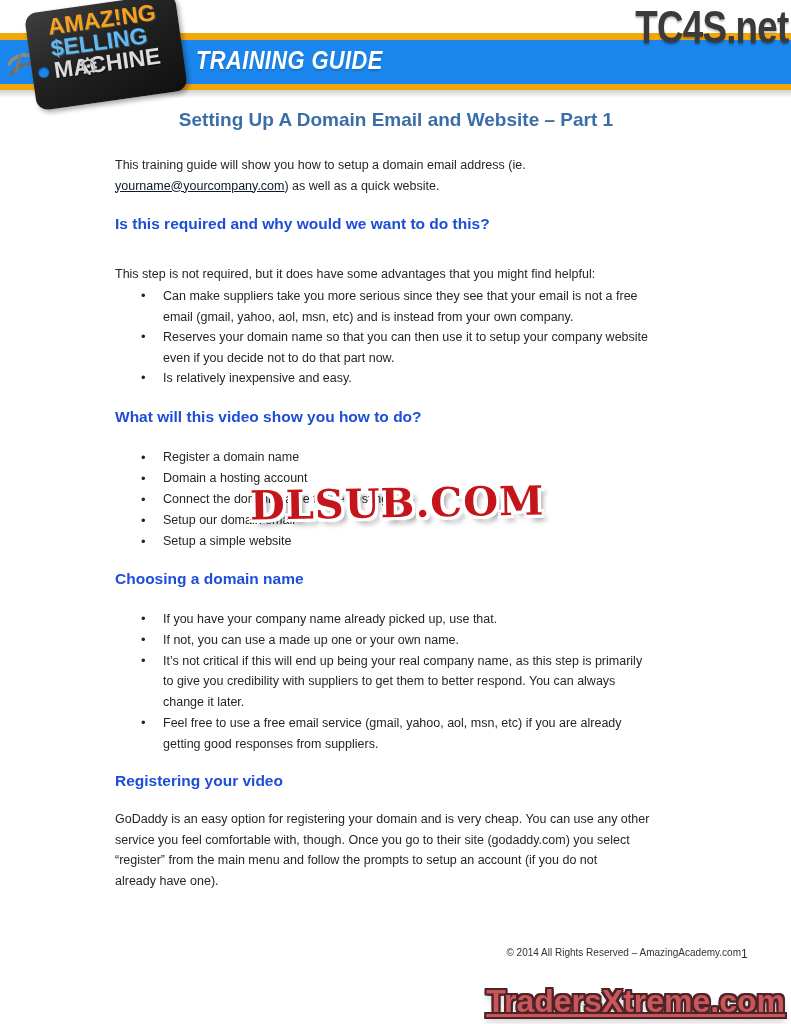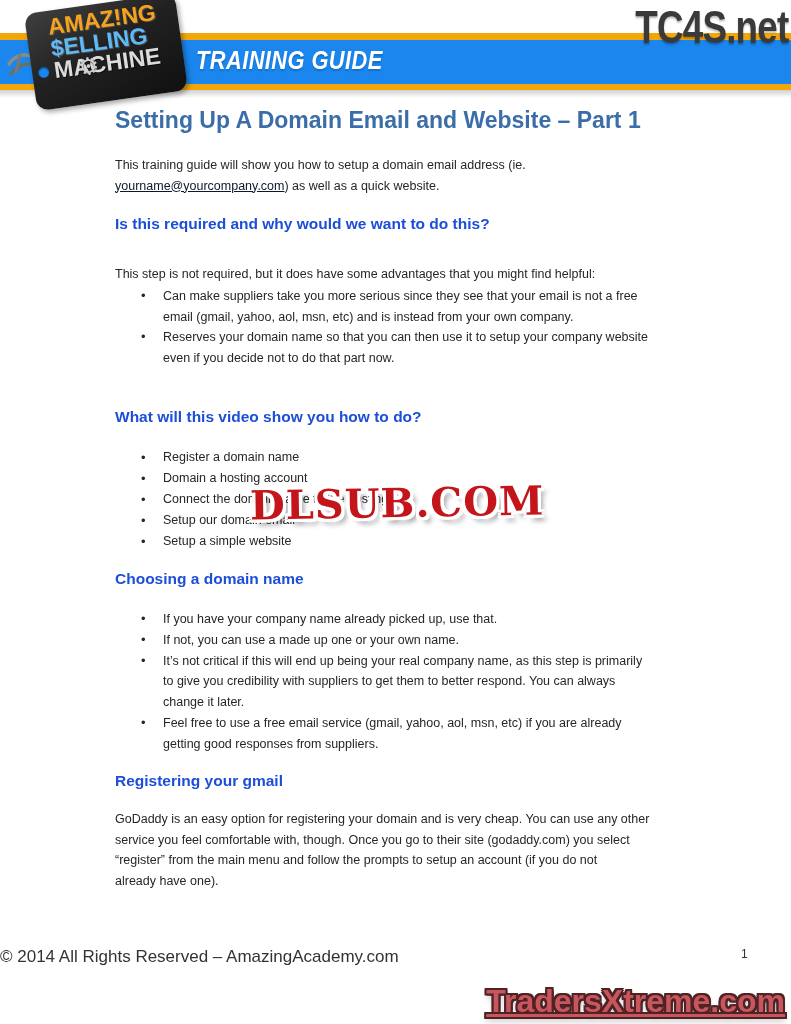--- a/index.html
+++ b/index.html
@@ -50,41 +50,41 @@
       5px 6px 5px rgba(0,0,0,0.35); }
   .wm-traders { position:absolute; right:6px; bottom:4px; z-index:5;
     font-weight:bold; font-size:32px; color:#C9565C; letter-spacing:0px; white-space:nowrap;
     text-shadow:
       -2px -2px 0 #4E2326, 2px -2px 0 #4E2326, -2px 2px 0 #4E2326, 2px 2px 0 #4E2326,
       0 -2px 0 #4E2326, 0 2px 0 #4E2326, -2px 0 0 #4E2326, 2px 0 0 #4E2326,
       0 4px 6px rgba(0,0,0,0.30); text-decoration: underline; }
 
   
   .doc-title { position:absolute; left:115px; top:108px; width:562px;
-    color:#3B6EA8; font-size:23px; font-weight:bold; line-height:24px; }
+    color:#3B6EA8; font-size:19px; font-weight:bold; line-height:24px;text-align:center; }
   .body-text { color:#262626; font-size:12.5px; white-space:pre-line; }
   .intro { position:absolute; left:115px; top:155px; width:562px; line-height:20.5px; }
   .email-link { color:#0f172a; text-decoration:underline; }
   .h2 { position:absolute; left:115px; width:562px; color:#1d4ed8; font-size:15.5px;
     font-weight:bold; line-height:20px; }
   .h2-required { top:214px; } .h2-video { top:407px; }
   .h2-choosing { top:569px; } .h2-registering { top:771px; }
   .p-required { position:absolute; left:115px; top:264px; width:562px; line-height:20.5px; }
   .p-godaddy { position:absolute; left:115px; top:809px; width:562px; line-height:20.5px; }
   ul.bullets { position:absolute; left:115px; width:562px; list-style:none; padding-left:48px; }
   ul.bullets li { position:relative; color:#262626; font-size:12.5px; white-space:pre-line; }
   ul.bullets li::before { content:"•"; position:absolute; left:-22px; top:0;
     font-size:13px; color:#262626; }
   .ul-required { top:286px; } .ul-required li { line-height:20.5px; }
   .ul-video { top:447px; } .ul-video li { line-height:21px; }
   .ul-choosing { top:609px; } .ul-choosing li { line-height:20.8px; }
 
   
-  .footer-copy { position:absolute; left:0; top:947px; width:741px; text-align:left;
-    color:#333; font-size:17px; }
+  .footer-copy { position:absolute; left:0; top:947px; width:741px; text-align:right;
+    color:#333; font-size:10px; }
   .footer-page { position:absolute; left:741px; top:947px; color:#333; font-size:12px; }
 </style>
 </head>
 <body>
 
 <div class="page">
 
   <div class="banner">
     <div class="gold-line-top"></div>
     <div class="blue-strip"></div>
@@ -120,20 +120,21 @@
   <div class="intro body-text"><span>This training guide will show you how to setup a domain email address (ie.
 </span><a class="email-link" href="#">yourname@yourcompany.com</a><span>) as well as a quick website.</span></div>
 
   <div class="h2 h2-required">Is this required and why would we want to do this?</div>
   <div class="p-required body-text">This step is not required, but it does have some advantages that you might find helpful:</div>
   <ul class="bullets ul-required">
     <li>Can make suppliers take you more serious since they see that your email is not a free
 email (gmail, yahoo, aol, msn, etc) and is instead from your own company.</li>
     <li>Reserves your domain name so that you can then use it to setup your company website
 even if you decide not to do that part now.</li>
+    <li>Is relatively inexpensive and easy.</li>
   </ul>
 
   <div class="h2 h2-video">What will this video show you how to do?</div>
   <ul class="bullets ul-video">
     <li>Register a domain name</li>
     <li>Domain a hosting account</li>
     <li>Connect the domain name to the hosting</li>
     <li>Setup our domain email</li>
     <li>Setup a simple website</li>
   </ul>
@@ -142,21 +143,21 @@
   <ul class="bullets ul-choosing">
     <li>If you have your company name already picked up, use that.</li>
     <li>If not, you can use a made up one or your own name.</li>
     <li>It’s not critical if this will end up being your real company name, as this step is primarily
 to give you credibility with suppliers to get them to better respond.  You can always
 change it later.</li>
     <li>Feel free to use a free email service (gmail, yahoo, aol, msn, etc) if you are already
 getting good responses from suppliers.</li>
   </ul>
 
-  <div class="h2 h2-registering">Registering your gmail</div>
+  <div class="h2 h2-registering">Registering your video</div>
   <div class="p-godaddy body-text">GoDaddy is an easy option for registering your domain and is very cheap.  You can use any other
 service you feel comfortable with, though.  Once you go to their site (godaddy.com) you select
 “register” from the main menu and follow the prompts to setup an account (if you do not
 already have one).</div>
 
   <div class="footer-copy">© 2014 All Rights Reserved – AmazingAcademy.com</div>
   <div class="footer-page">1</div>
 
 </div>
 

